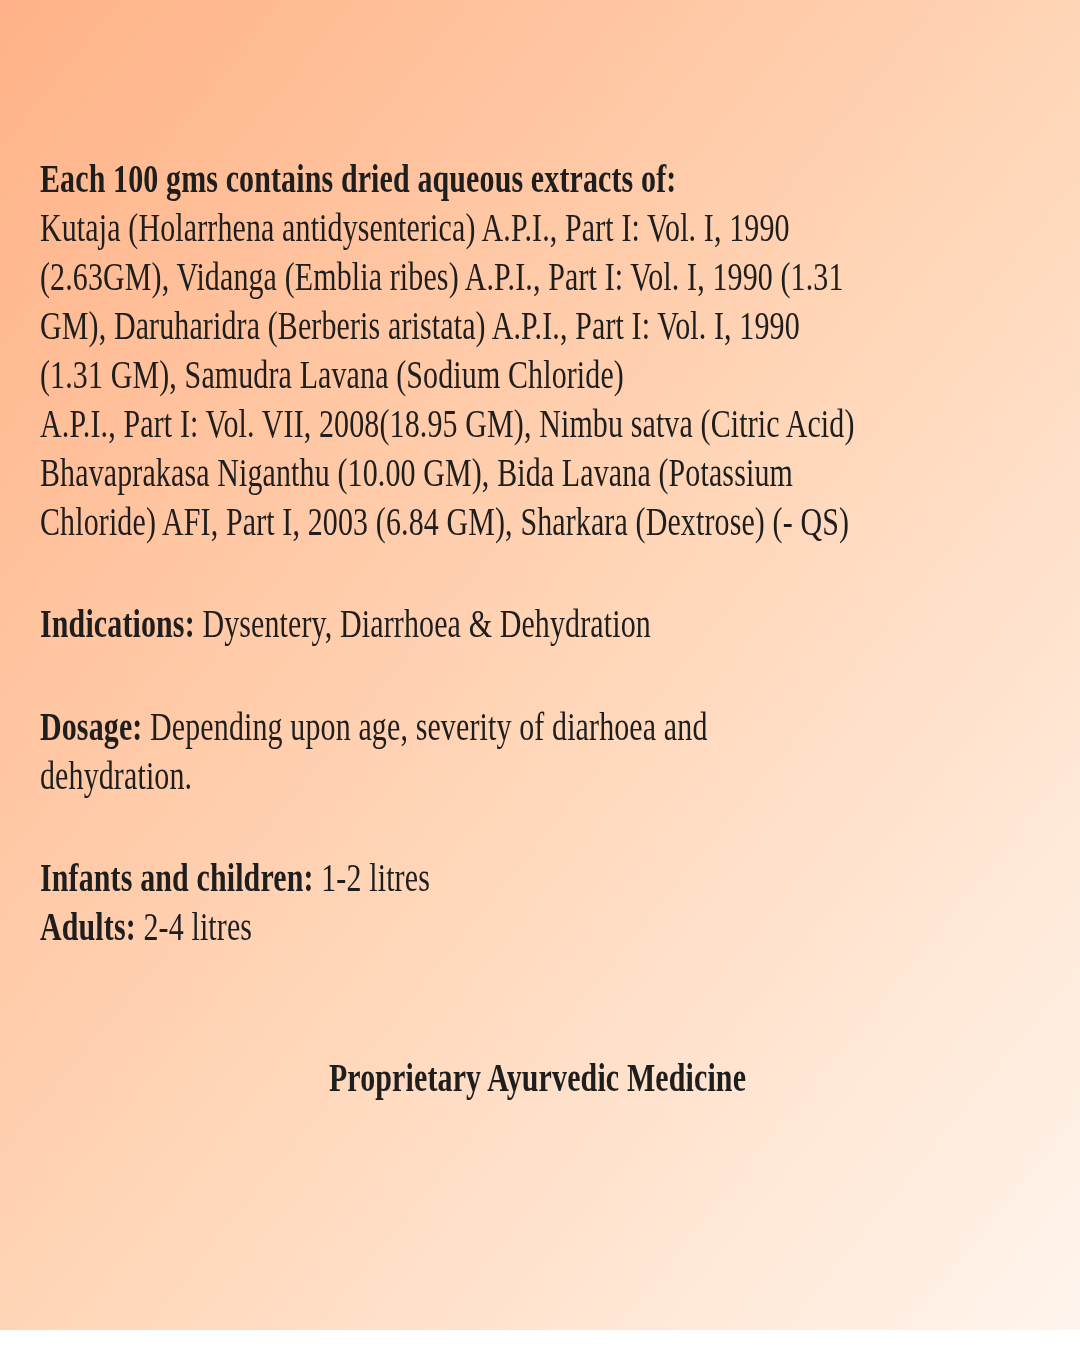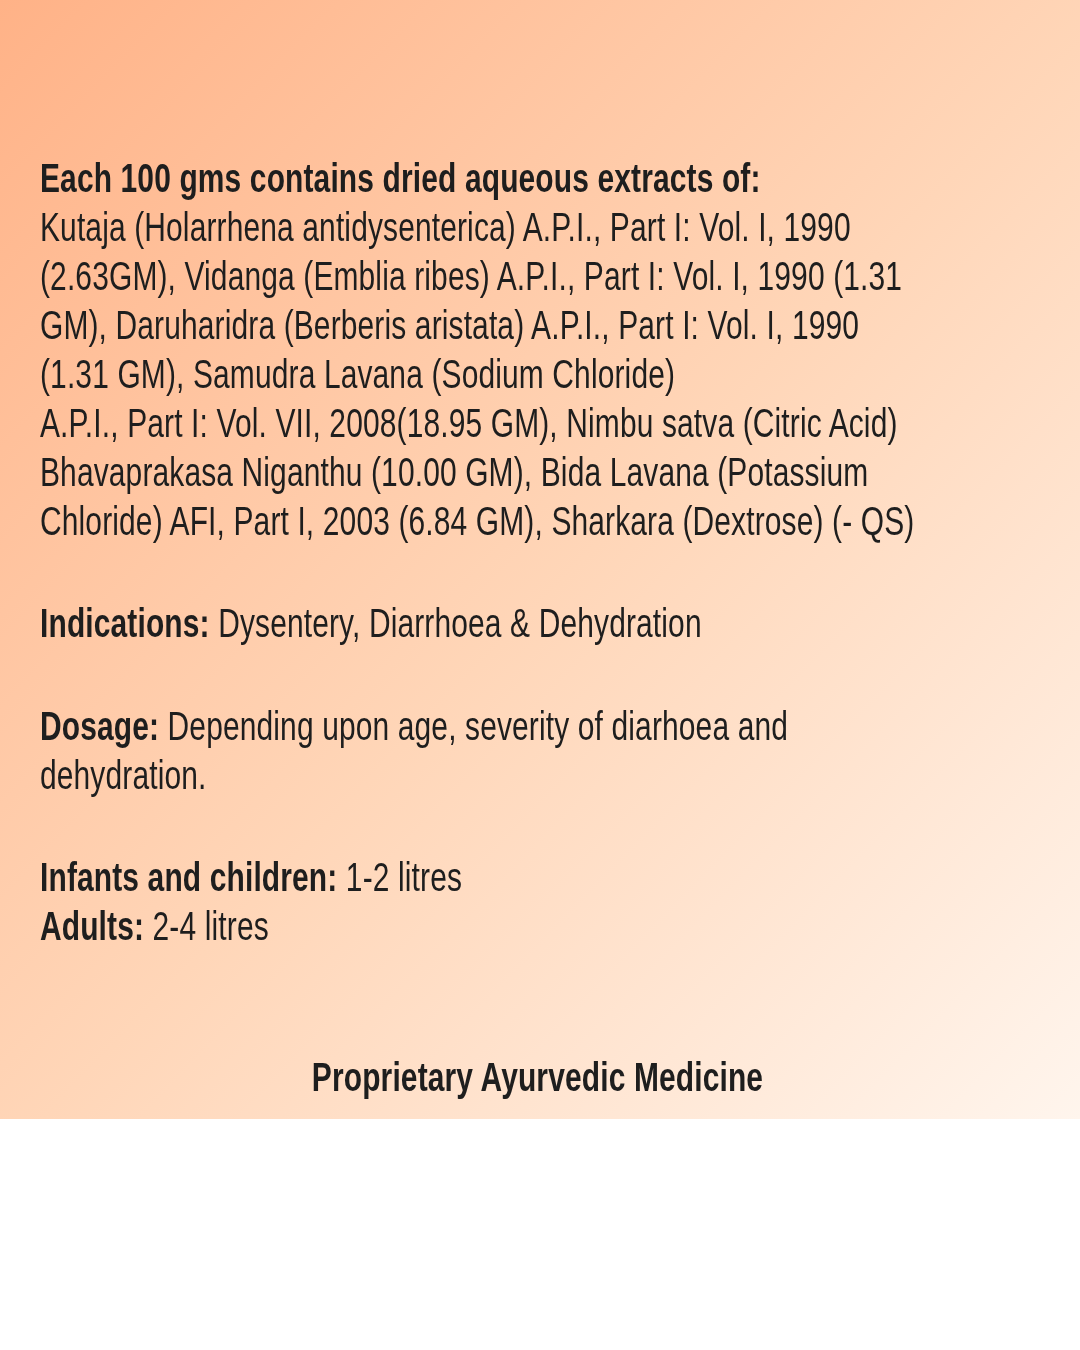--- a/index.html
+++ b/index.html
@@ -3,29 +3,29 @@
 <meta charset="utf-8">
 <style>
   html, body {
     margin: 0;
     padding: 0;
     background: #ffffff;
   }
   .page {
     position: relative;
     width: 1080px;
-    height: 1119px;
+    height: 1330px;
     overflow: hidden;
     background: linear-gradient(
       to bottom right,
       var(--gradient-top-left, #ffb287) 0%,
       var(--gradient-middle, #ffd6b8) 52%,
       var(--gradient-bottom-right, #fff5ed) 100%
     );
-    font-family: Liberation Sans, sans-serif;
+    font-family: Liberation Serif, serif;
   }
   .content {
     position: absolute;
     left: 40px;
     top: 154px;
     width: 1363px;            
     transform: scaleX(0.73);  
     transform-origin: 0 0;
     font-size: 41px;
     line-height: 49px;

